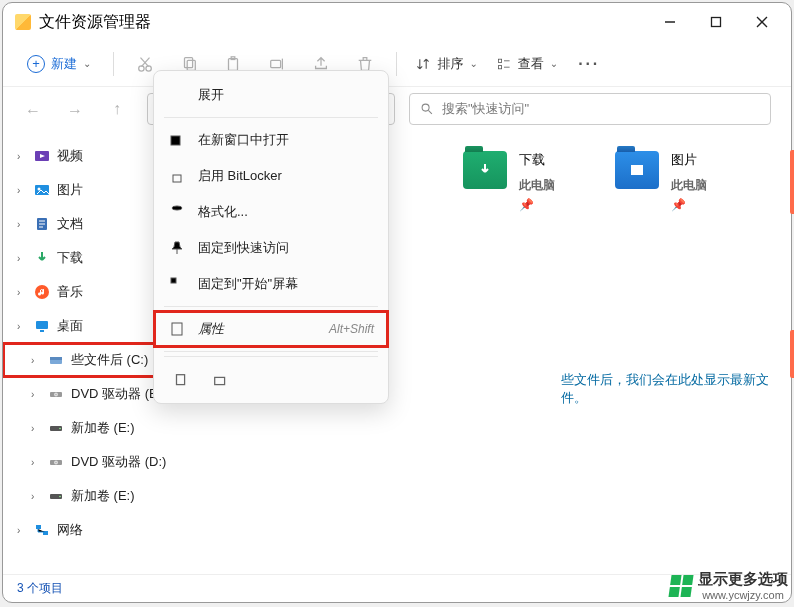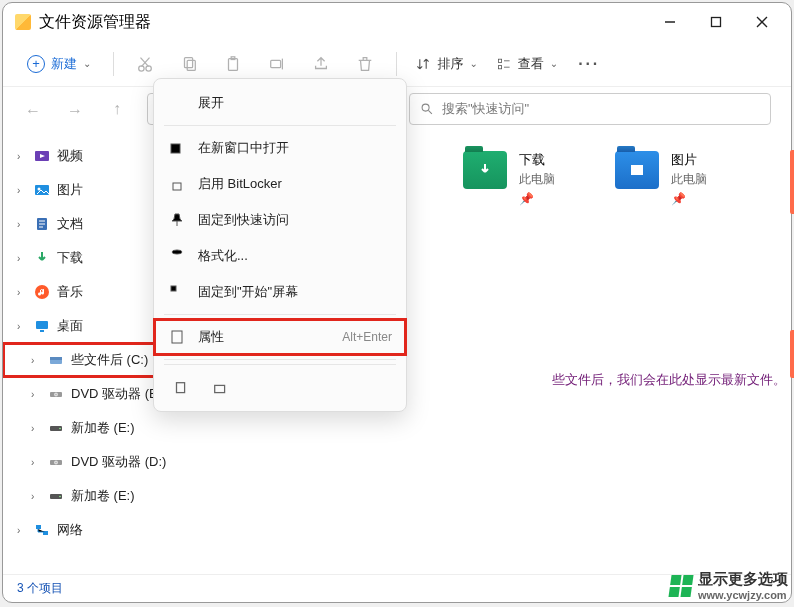--- a/index.html
+++ b/index.html
@@ -36,36 +36,36 @@
 .side-item.highlight { outline: 3px solid #e1261c; outline-offset: -2px; }
 .content { flex: 1; position: relative; padding: 20px 20px; }
 .cards { display: flex; gap: 60px; margin-left: 270px; }
 .card { display: flex; align-items: flex-start; gap: 12px; }
 .folder-ico { width: 44px; height: 38px; border-radius: 4px; position: relative; }
 .folder-green { background: linear-gradient(#1fae70,#16945e); }
 .folder-blue { background: linear-gradient(#2d8fe8,#1c6fc9); }
 .folder-ico::before { content: ""; position: absolute; top: -5px; left: 2px; width: 18px; height: 6px; background: inherit; border-radius: 2px 2px 0 0; filter: brightness(.85); }
 .folder-inner { position: absolute; inset: 0; display: flex; align-items: center; justify-content: center; color: #fff; }
 .card-text .t1 { font-size: 13px; }
-.card-text .t2 { font-size: 12px; color: #666; margin-top: 2px; }
+.card-text .t2 { font-size: 12px; color: #666; margin-top: 8px; font-weight: bold; }
 .pin { font-size: 12px; color: #aaa; margin-top: 4px; }
-.empty-hint { position: absolute; left: 379px; top: 240px; font-size: 13px; color: #701a75; }
+.empty-hint { position: absolute; left: 388px; top: 240px; font-size: 13px; color: #0369a1; }
 .statusbar { position: absolute; bottom: 0; left: 0; right: 0; height: 28px; display: flex; align-items: center; padding: 0 14px; font-size: 12px; color: #1754b5; border-top: 1px solid #eee; }
-.context-menu { position: absolute; left: 150px; top: 75px; width: 254px; background: #fbfbfb; border: 1px solid #ddd; border-radius: 8px; box-shadow: 0 8px 24px rgba(0,0,0,.15); padding: 6px 0; z-index: 50; font-size: 13px; }
+.context-menu { position: absolute; left: 150px; top: 67px; width: 236px; background: #fbfbfb; border: 1px solid #ddd; border-radius: 8px; box-shadow: 0 8px 24px rgba(0,0,0,.15); padding: 6px 0; z-index: 50; font-size: 13px; }
 .cm-item { display: flex; align-items: center; height: 36px; padding: 0 14px; gap: 12px; color: #222; }
 .cm-item .cm-ico { width: 18px; display: flex; align-items: center; justify-content: center; color: #555; }
 .cm-item .cm-hint { margin-left: auto; font-size: 12px; color: #888; }
 .cm-sep { height: 1px; background: #e6e6e6; margin: 4px 10px; }
-.cm-item.highlight { outline: 3px solid #e1261c; outline-offset: -2px; }
+.cm-item.highlight { outline: 3px solid #e1261c; outline-offset: -2px; font-style: italic; }
 .cm-bottom { display: flex; gap: 10px; padding: 6px 12px 2px; }
 .cm-bottom .tool-ico { width: 30px; height: 28px; }
 .watermark { position: absolute; right: 6px; bottom: 6px; display: flex; align-items: center; gap: 6px; font-size: 15px; font-weight: 600; color: #333; z-index: 60; text-shadow: 0 0 4px #fff; }
 .wm-logo { width: 22px; height: 22px; display: grid; grid-template-columns: 1fr 1fr; grid-template-rows: 1fr 1fr; gap: 2px; transform: skewX(-8deg); }
 .wm-logo div { background: #1db455; }
-.wm-url { font-size: 11px; color: #666; font-weight: 700; display: block; }
+.wm-url { font-size: 11px; color: #666; font-weight: 400; display: block; text-align: center; }
 .side-edge { position: absolute; right: 0; top: 150px; width: 4px; height: 64px; background: #ff6b4a; border-radius: 2px 0 0 2px; }
 .side-edge2 { position: absolute; right: 0; top: 330px; width: 4px; height: 48px; background: #ff6b4a; border-radius: 2px 0 0 2px; }
 </style>
 </head>
 <body>
 
 <div class="window">
   <div class="titlebar">
     <div class="titlebar-left">
       <span class="titlebar-icon"></span>
@@ -370,34 +370,34 @@
             <rect x="4" y="7" width="8" height="7" stroke="#555" fill="none" rx="1/">
               <path d="M6 7V5a2 2 0 0 1 4 0v2" stroke="#555" fill="none/"></path>
             </rect>
           </svg>
         </span>
         <span>启用 BitLocker</span>
       </div>
       <div class="cm-item">
         <span class="cm-ico">
           <svg width="16" height="16" viewBox="0 0 16 16">
-            <path d="M6 2h4l1 5 2 2H3l2-2 1-5z M8 9v5" stroke="#555" fill="none/"></path>
-          </svg>
-        </span>
-        <span>固定到快速访问</span>
-      </div>
-      <div class="cm-item">
-        <span class="cm-ico">
-          <svg width="16" height="16" viewBox="0 0 16 16">
             <ellipse cx="8" cy="4" rx="5" ry="2" stroke="#555" fill="none/">
               <path d="M3 4v8a5 2 0 0 0 10 0V4" stroke="#555" fill="none/"></path>
             </ellipse>
           </svg>
         </span>
         <span>格式化...</span>
+      </div>
+      <div class="cm-item">
+        <span class="cm-ico">
+          <svg width="16" height="16" viewBox="0 0 16 16">
+            <path d="M6 2h4l1 5 2 2H3l2-2 1-5z M8 9v5" stroke="#555" fill="none/"></path>
+          </svg>
+        </span>
+        <span>固定到快速访问</span>
       </div>
       <div class="cm-item">
         <span class="cm-ico">
           <svg width="16" height="16" viewBox="0 0 16 16">
             <rect x="2" y="2" width="5" height="5" stroke="#555" fill="none/">
               <rect x="9" y="2" width="5" height="5" stroke="#555" fill="none/">
                 <rect x="2" y="9" width="5" height="5" stroke="#555" fill="none/">
                   <rect x="9" y="9" width="5" height="5" stroke="#555" fill="none/"></rect>
                 </rect>
               </rect>
@@ -411,21 +411,21 @@
         <span class="cm-ico">
           <svg width="16" height="16" viewBox="0 0 16 16">
             <rect x="3" y="2" width="10" height="12" stroke="#555" fill="none" rx="1/">
               <line x1="6" y1="5" x2="10" y2="5" stroke="#555"></line>
               <line x1="6" y1="8" x2="10" y2="8" stroke="#555"></line>
               <line x1="6" y1="11" x2="10" y2="11" stroke="#555"></line>
             </rect>
           </svg>
         </span>
         <span>属性</span>
-        <span class="cm-hint">Alt+Enter</span>
+        <span class="cm-hint">Alt+Shift</span>
       </div>
       <div class="cm-sep"></div>
       <div class="cm-sep"></div>
       <div class="cm-bottom">
         <div class="tool-ico">
           <svg viewBox="0 0 20 20">
             <rect x="5" y="3" width="9" height="11" rx="1/">
               <rect x="8" y="6" width="9" height="11" rx="1/"></rect>
             </rect>
           </svg>

